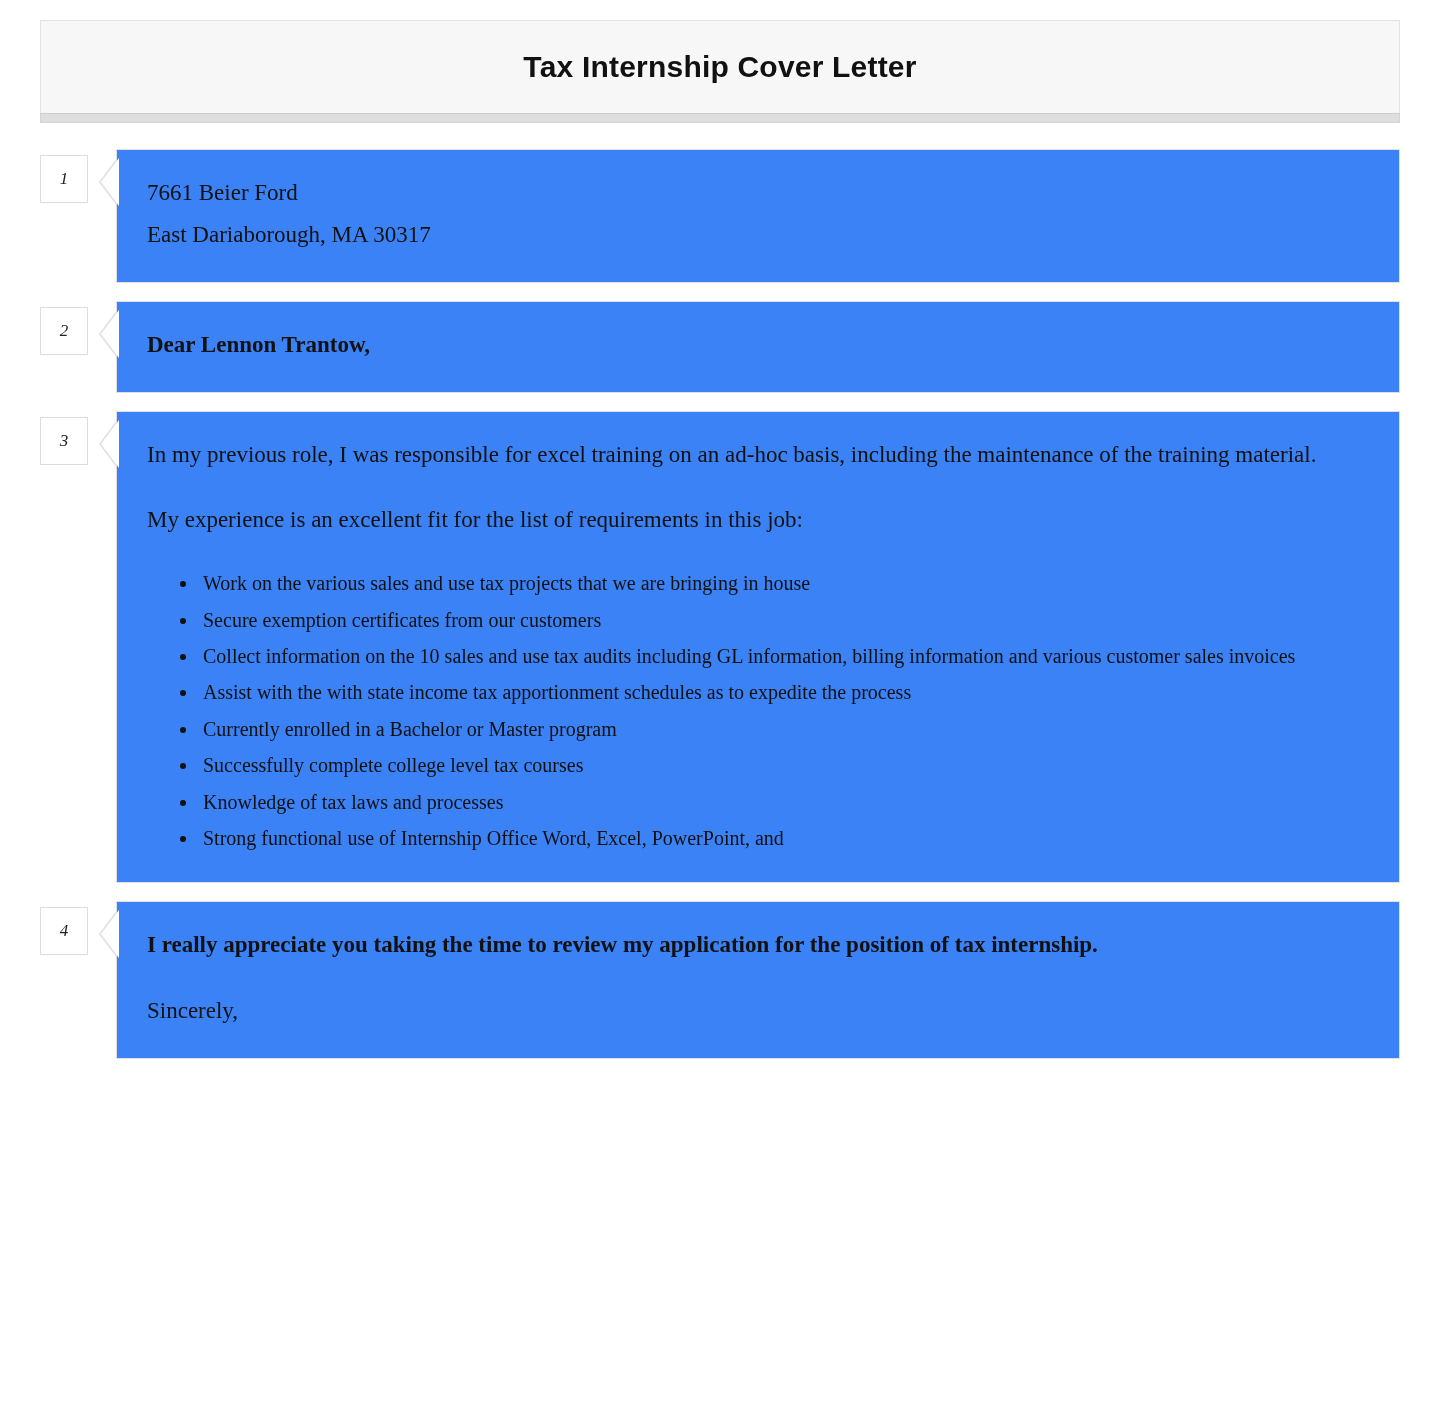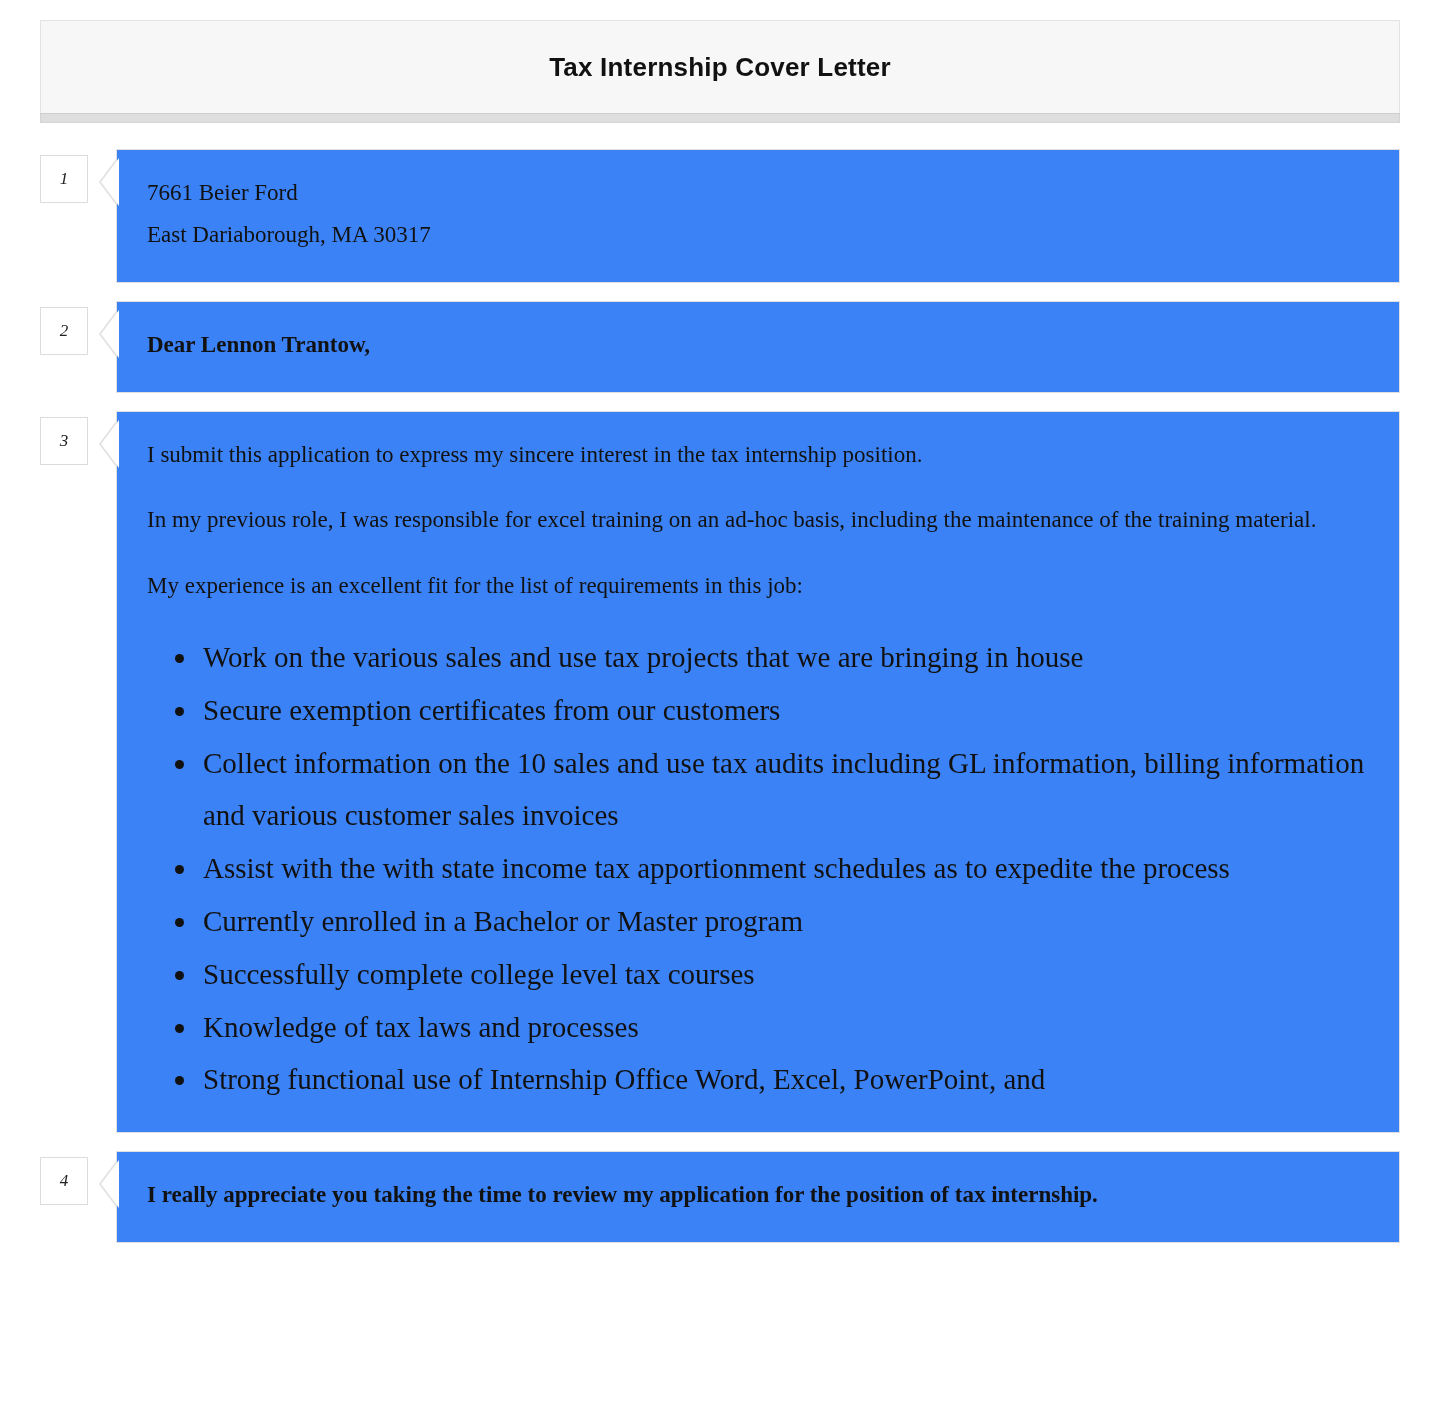--- a/index.html
+++ b/index.html
@@ -32,21 +32,21 @@
     border-bottom: none;
     box-sizing: border-box;
     height: 93px;
     display: flex;
     align-items: center;
     justify-content: center;
   }
   .doc-title {
     font-family: "Liberation Sans", sans-serif;
     font-weight: bold;
-    font-size: 26px;
+    font-size: 30px;
     letter-spacing: 0.2px;
     color: #111111;
     margin: 0;
     text-align: center;
   }
   .header-bar {
     height: 10px;
     background: #dedede;
     border: 1px solid #d4d4d4;
     border-top: 1px solid #cfcfcf;
@@ -125,21 +125,21 @@
     font-size: 23px;
     line-height: 1.82;
   }
 
   ul.req-list {
     margin: 0 0 0 0;
     padding-left: 52px;
     list-style: disc;
   }
   ul.req-list li {
-    font-size: 29px;
+    font-size: 20px;
     line-height: 1.82;
     color: #111111;
     padding-left: 4px;
   }
 </style>
 </head>
 <body>
 
 <div class="page">
 
@@ -171,21 +171,20 @@
       <div class="bubble">
         <p class="tight bold">Dear Lennon Trantow,</p>
       </div>
     </div>
 
     <div class="section">
       <div class="badge">
         <span>3</span>
       </div>
       <div class="bubble">
-        <p>I submit this application to express my sincere interest in the tax internship position.</p>
         <p>In my previous role, I was responsible for excel training on an ad-hoc basis, including the maintenance of the training material.</p>
         <p>My experience is an excellent fit for the list of requirements in this job:</p>
         <ul class="req-list">
           <li>Work on the various sales and use tax projects that we are bringing in house</li>
           <li>Secure exemption certificates from our customers</li>
           <li>Collect information on the 10 sales and use tax audits including GL information, billing information and various customer sales invoices</li>
           <li>Assist with the with state income tax apportionment schedules as to expedite the process</li>
           <li>Currently enrolled in a Bachelor or Master program</li>
           <li>Successfully complete college level tax courses</li>
           <li>Knowledge of tax laws and processes</li>
@@ -193,17 +192,18 @@
         </ul>
       </div>
     </div>
 
     <div class="section">
       <div class="badge">
         <span>4</span>
       </div>
       <div class="bubble">
         <p class="bold">I really appreciate you taking the time to review my application for the position of tax internship.</p>
+        <p>Sincerely,</p>
       </div>
     </div>
 
   </div>
 </div>
 
 </body></html>

